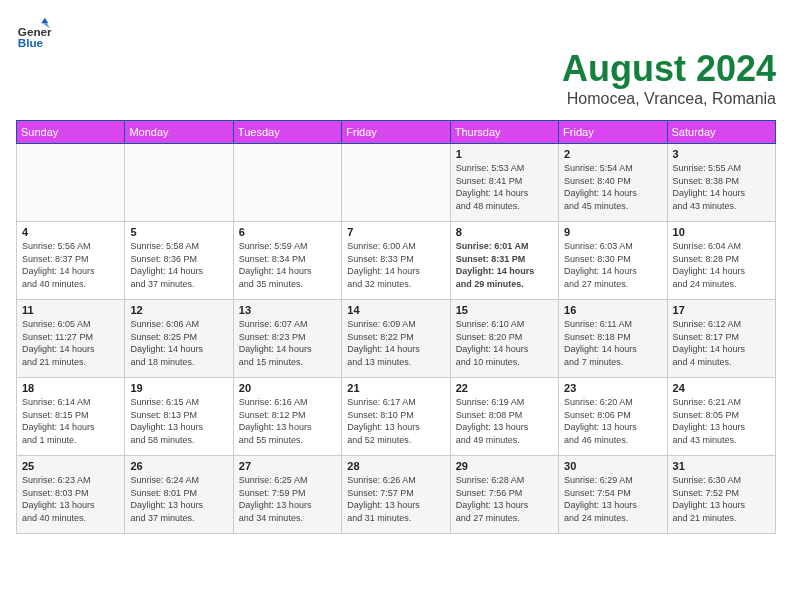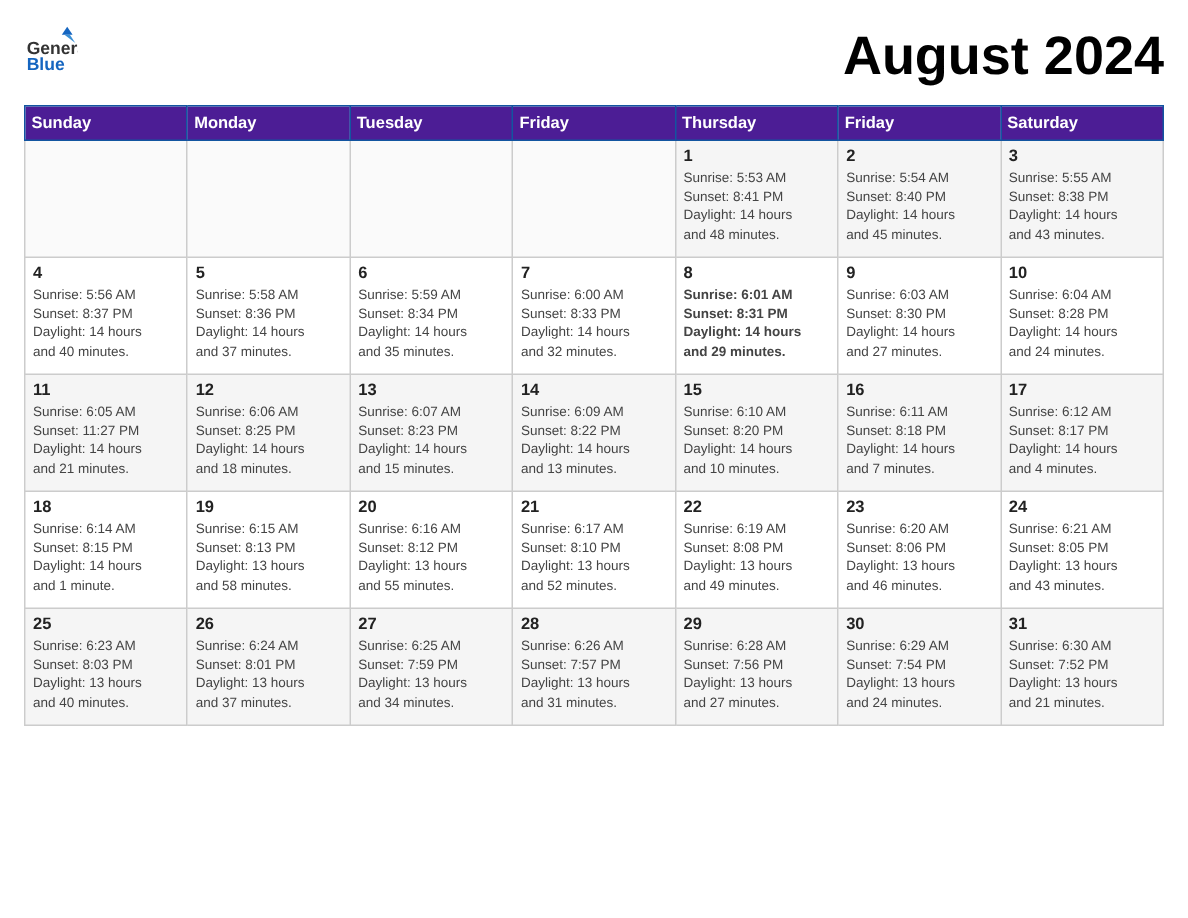--- a/index.html
+++ b/index.html
@@ -24,36 +24,37 @@
     .logo-icon {
       width: 36px;
       height: 36px;
     }
     .title-block {
       text-align: right;
     }
     .month-title {
       font-size: 36px;
       font-weight: bold;
-      color: #000000;
+      color: #15803d;
+      margin-top: 32px;
     }
     .location-title {
       font-size: 16px;
       color: #444;
     }
     table {
       width: 100%;
       border-collapse: collapse;
       table-layout: fixed;
     }
     thead tr th {
-      background: #4c1d95;
+      background: #d946ef;
       color: #fff;
       font-size: 11px;
-      font-weight: bold;
+      font-weight: normal;
       padding: 5px 4px;
       text-align: left;
       border: 1px solid #1255a0;
     }
     tbody tr td {
       border: 1px solid #ccc;
       vertical-align: top;
       padding: 4px 5px;
       font-size: 9.5px;
       color: #333;
@@ -88,20 +89,21 @@
   <div class="logo">
     <svg class="logo-icon" viewBox="0 0 40 40">
       <text x="2" y="22" font-size="13" font-family="Arial" font-weight="bold" fill="#333">General</text>
       <text x="2" y="34" font-size="13" font-family="Arial" font-weight="bold" fill="#1565c0">Blue</text>
       <polygon points="28,8 36,8 32,2" fill="#1565c0"></polygon>
       <polygon points="30,8 38,14 34,8" fill="#3a8fd4"></polygon>
     </svg>
   </div>
   <div class="title-block">
     <div class="month-title">August 2024</div>
+    <div class="location-title">Homocea, Vrancea, Romania</div>
   </div>
 </div>
 
 <table>
   <thead>
     <tr>
     <th>Sunday</th>
         <th>Monday</th>
         <th>Tuesday</th>
         <th>Friday</th>

